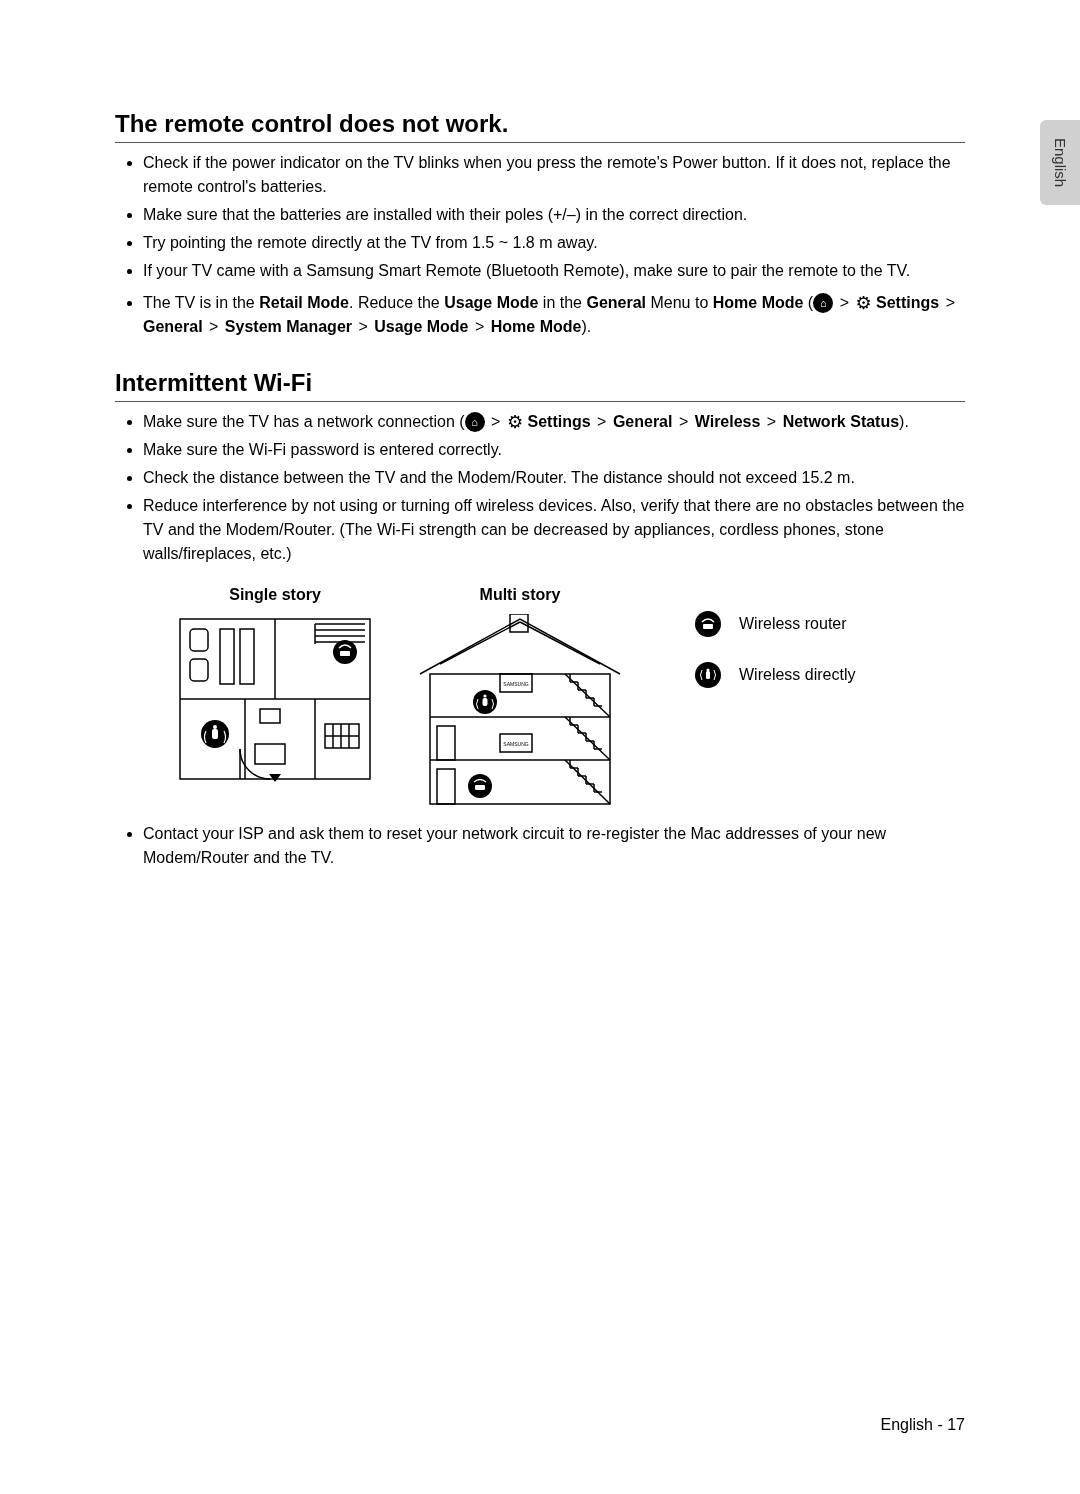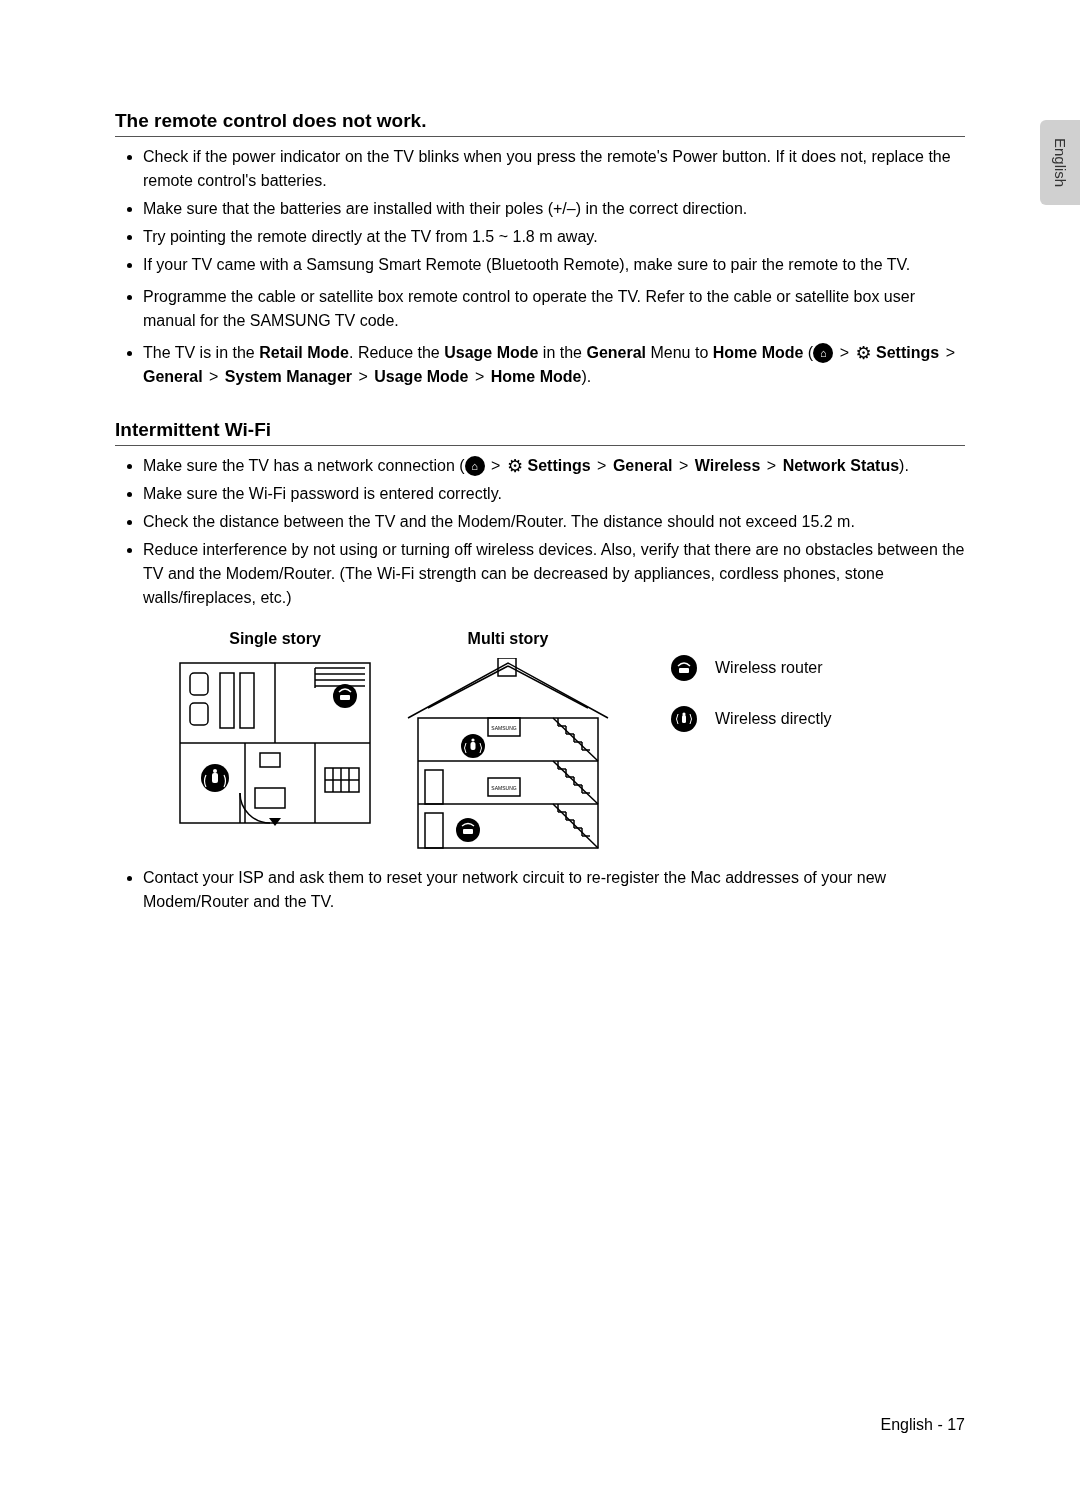--- a/index.html
+++ b/index.html
@@ -29,21 +29,21 @@
     display:flex;
     align-items:center;
     justify-content:center;
   }
   .side-tab span {
     writing-mode: vertical-rl;
     font-size: 15px;
     color:#333;
   }
   h3.section {
-    font-size: 19px;
+    font-size: 24px;
     font-weight: bold;
     margin: 30px 0 4px 0;
     padding-bottom: 4px;
     border-bottom: 1px solid #555;
     display: block;
   }
   h3.section:first-of-type{
     margin-top:0;
   }
   ul.bullets {
@@ -74,21 +74,21 @@
     vertical-align:middle;
     font-size:18px;
     line-height:1;
     position:relative;
     top:-1px;
   }
   .gt { display:inline-block; padding:0 2px;}
   .diagrams {
     margin-top: 20px;
     display:flex;
-    gap: 28px;
+    gap: 40px;
     align-items:flex-start;
     padding-left: 60px;
   }
   .diagram-col {
     display:flex;
     flex-direction:column;
     align-items:center;
   }
   .diagram-title {
     font-weight:bold;
@@ -132,23 +132,20 @@
 <div class="page">
 
   <h3 class="section">The remote control does not work.</h3>
   <ul class="bullets">
     <li>Check if the power indicator on the TV blinks when you press the remote's Power button. If it does not, replace the remote control's batteries.</li>
     <li>Make sure that the batteries are installed with their poles (+/–) in the correct direction.</li>
     <li>Try pointing the remote directly at the TV from 1.5 ~ 1.8 m away.</li>
     <li>If your TV came with a Samsung Smart Remote (Bluetooth Remote), make sure to pair the remote to the TV.</li>
   </ul>
 
-  <ul class="bullets">
-    <li>Programme the cable or satellite box remote control to operate the TV. Refer to the cable or satellite box user manual for the SAMSUNG TV code.</li>
-  </ul>
 
   <ul class="bullets">
     <li>
       <span>The TV is in the </span><span class="b">Retail Mode</span><span>. Reduce the </span><span class="b">Usage Mode</span><span> in the </span><span class="b">General</span><span> Menu to </span><span class="b">Home Mode</span><span> (</span><span class="icon-circle">⌂</span>
       <span class="gt">&gt;</span>
       <span class="icon-gear">⚙</span>
       <span class="b">Settings</span>
       <span class="gt">&gt;</span>
       <span class="b">General</span>
       <span class="gt">&gt;</span>

